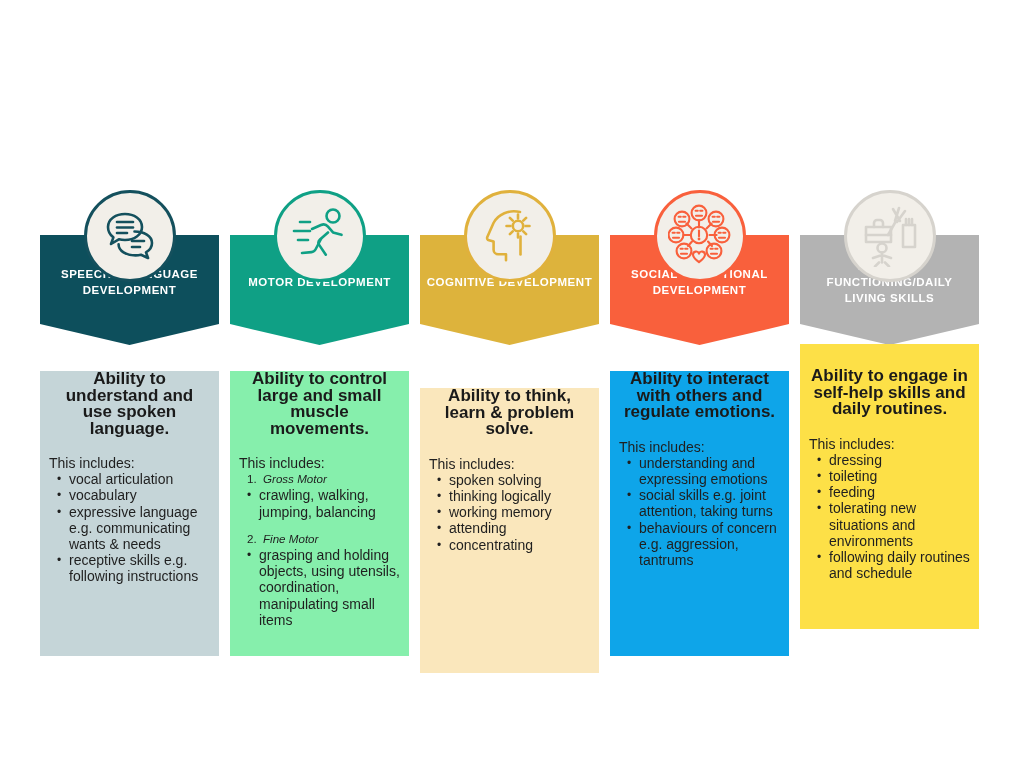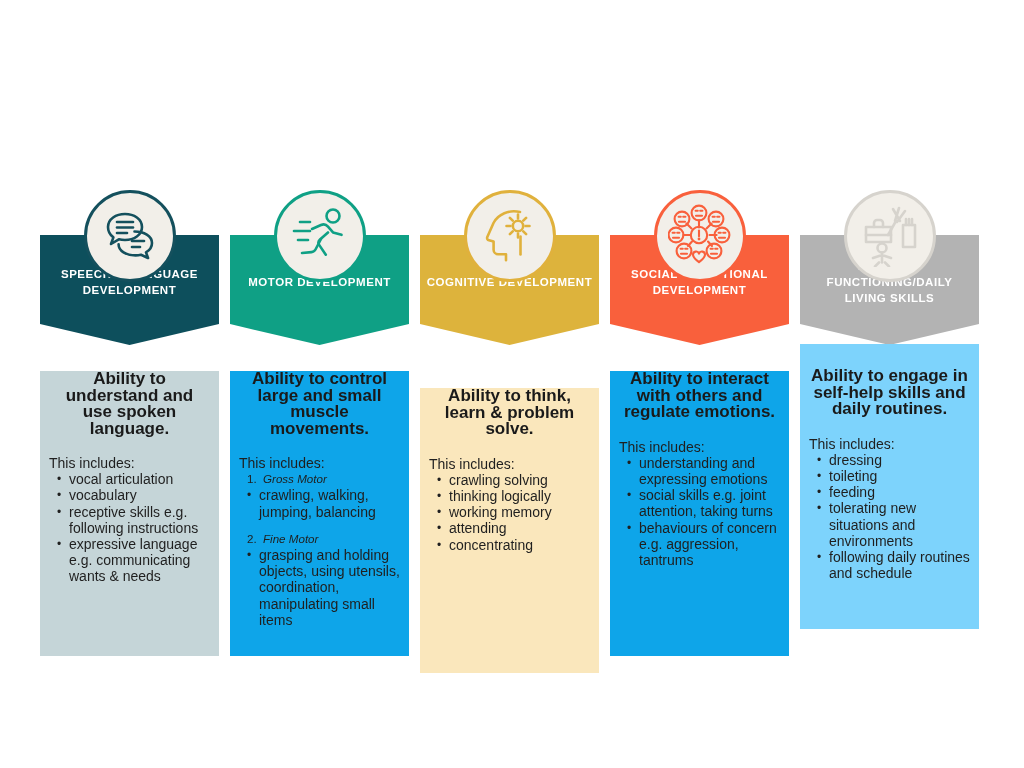--- a/index.html
+++ b/index.html
@@ -184,42 +184,42 @@
         <line fill="none" stroke="#14505d" stroke-width="2.6" stroke-linecap="round" stroke-linejoin="round" x1="33" y1="42" x2="41" y2="42"></line>
       </svg>
           </div>
         </div>
         <div class="body-panel" style="background: rgb(197, 213, 216); height: 285px;">
           <div class="summary">Ability to understand and use spoken language.</div>
           <div class="includes-label">This includes:</div>
           <ul class="bullets">
             <li class="bullet"><span>vocal articulation</span></li>
             <li class="bullet"><span>vocabulary</span></li>
+            <li class="bullet"><span>expressive language e.g. communicating wants &amp; needs</span></li>
             <li class="bullet"><span>receptive skills e.g. following instructions</span></li>
-            <li class="bullet"><span>expressive language e.g. communicating wants &amp; needs</span></li>
           </ul>
         </div>
       </div>
       <div class="column col-1">
         <div class="banner-wrap">
           <div class="banner" style="background: rgb(15, 160, 133);"></div>
           <div class="banner-title">MOTOR DEVELOPMENT</div>
           <div class="medallion" style="background: rgb(242, 239, 233); border: 3px solid rgb(15, 160, 133);">
             <svg width="64" height="62" viewBox="0 0 64 62">
         <circle fill="none" stroke="#0fa085" stroke-width="2.6" stroke-linecap="round" stroke-linejoin="round" cx="45" cy="11" r="6.5"></circle>
         <path fill="none" stroke="#0fa085" stroke-width="2.6" stroke-linecap="round" stroke-linejoin="round" d="M24 24l9-4c2.5-1.1 5.3-.4 7 1.6l5 5.8 8.5 2.4"></path>
         <path fill="none" stroke="#0fa085" stroke-width="2.6" stroke-linecap="round" stroke-linejoin="round" d="M40 27.5l-8 7c-1.6 1.4-1.9 3.8-.7 5.6l6.5 9.6"></path>
         <path fill="none" stroke="#0fa085" stroke-width="2.6" stroke-linecap="round" stroke-linejoin="round" d="M33 34l-5.5 10.5c-.8 1.5-2.3 2.5-4 2.6L14 48"></path>
         <line fill="none" stroke="#0fa085" stroke-width="2.6" stroke-linecap="round" stroke-linejoin="round" x1="12" y1="17" x2="22" y2="17"></line>
         <line fill="none" stroke="#0fa085" stroke-width="2.6" stroke-linecap="round" stroke-linejoin="round" x1="6" y1="26" x2="22" y2="26"></line>
         <line fill="none" stroke="#0fa085" stroke-width="2.6" stroke-linecap="round" stroke-linejoin="round" x1="10" y1="35" x2="20" y2="35"></line>
       </svg>
           </div>
         </div>
-        <div class="body-panel" style="background: #0ea5e9; height: 285px;">
+        <div class="body-panel" style="background: #86efac; height: 285px;">
           <div class="summary">Ability to control large and small muscle movements.</div>
           <div class="includes-label">This includes:</div>
           <ul class="bullets">
             <li class="numbered"><span class="num">1.</span><span>Gross Motor</span></li>
             <li class="bullet"><span>crawling, walking, jumping, balancing</span></li>
             <div class="spacer"></div>
             <li class="numbered"><span class="num">2.</span><span>Fine Motor</span></li>
             <li class="bullet"><span>grasping and holding objects, using utensils, coordination, manipulating small items</span></li>
           </ul>
         </div>
@@ -234,21 +234,21 @@
         <path fill="none" stroke="#e0b13c" stroke-width="2.6" stroke-linecap="round" stroke-linejoin="round" d="M41.5 31.5v18"></path>
         <circle fill="none" stroke="#e0b13c" stroke-width="2.6" stroke-linecap="round" stroke-linejoin="round" cx="39" cy="21" r="5.2"></circle>
         <path fill="none" stroke="#e0b13c" stroke-width="2.6" stroke-linecap="round" stroke-linejoin="round" d="M39 9.5v4M39 28.5v4M27.5 21h4M46.5 21h4M30.9 12.9l2.8 2.8M44.3 26.3l2.8 2.8M47.1 12.9l-2.8 2.8M33.7 26.3l-2.8 2.8"></path>
       </svg>
           </div>
         </div>
         <div class="body-panel" style="background: rgb(250, 231, 188); height: 285px;">
           <div class="summary">Ability to think, learn &amp; problem solve.</div>
           <div class="includes-label">This includes:</div>
           <ul class="bullets">
-            <li class="bullet"><span>crawling solving</span></li>
+            <li class="bullet"><span>spoken solving</span></li>
             <li class="bullet"><span>thinking logically</span></li>
             <li class="bullet"><span>working memory</span></li>
             <li class="bullet"><span>attending</span></li>
             <li class="bullet"><span>concentrating</span></li>
           </ul>
         </div>
       </div>
       <div class="column col-3">
         <div class="banner-wrap">
           <div class="banner" style="background: rgb(249, 96, 60);"></div>
@@ -312,21 +312,21 @@
         <path fill="none" stroke="#d6d3cd" stroke-width="2.6" stroke-linecap="round" stroke-linejoin="round" d="M9 22h25v15H9z"></path>
         <path fill="none" stroke="#d6d3cd" stroke-width="2.6" stroke-linecap="round" stroke-linejoin="round" d="M17 22v-4a3 3 0 0 1 3-3h3a3 3 0 0 1 3 3v4"></path>
         <line fill="none" stroke="#d6d3cd" stroke-width="2.6" stroke-linecap="round" stroke-linejoin="round" x1="9" y1="30" x2="34" y2="30"></line>
         <path fill="none" stroke="#d6d3cd" stroke-width="2.6" stroke-linecap="round" stroke-linejoin="round" d="M46 20h12v22H46z"></path>
         <path fill="none" stroke="#d6d3cd" stroke-width="2.6" stroke-linecap="round" stroke-linejoin="round" d="M49 20v-6M52 20v-6M55 20v-6"></path>
         <circle fill="none" stroke="#d6d3cd" stroke-width="2.6" stroke-linecap="round" stroke-linejoin="round" cx="25" cy="43" r="4.5"></circle>
         <path fill="none" stroke="#d6d3cd" stroke-width="2.6" stroke-linecap="round" stroke-linejoin="round" d="M25 47.5v10M25 50l-9 3M25 50l9 3M22 57.5l-4 4M28 57.5l4 4"></path>
       </svg>
           </div>
         </div>
-        <div class="body-panel" style="background: #7dd3fc; height: 285px;">
+        <div class="body-panel" style="background: #fde047; height: 285px;">
           <div class="summary">Ability to engage in self-help skills and daily routines.</div>
           <div class="includes-label">This includes:</div>
           <ul class="bullets">
             <li class="bullet"><span>dressing</span></li>
             <li class="bullet"><span>toileting</span></li>
             <li class="bullet"><span>feeding</span></li>
             <li class="bullet"><span>tolerating new situations and environments</span></li>
             <li class="bullet"><span>following daily routines and schedule</span></li>
           </ul>
         </div>

